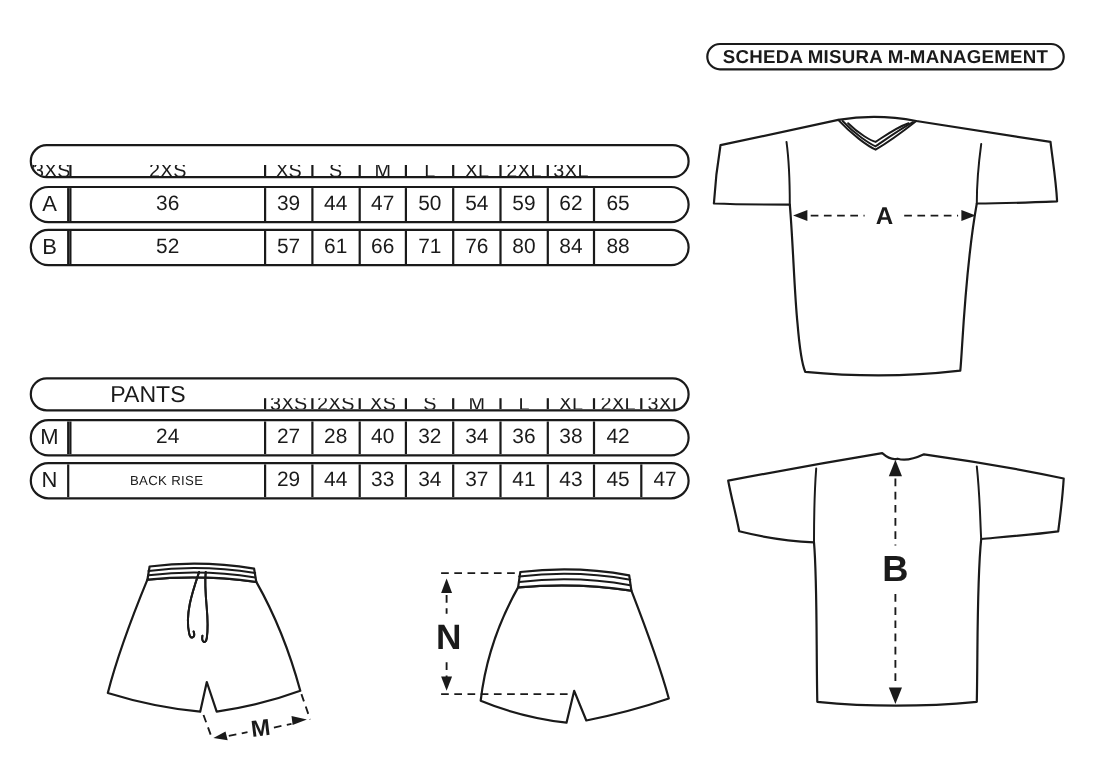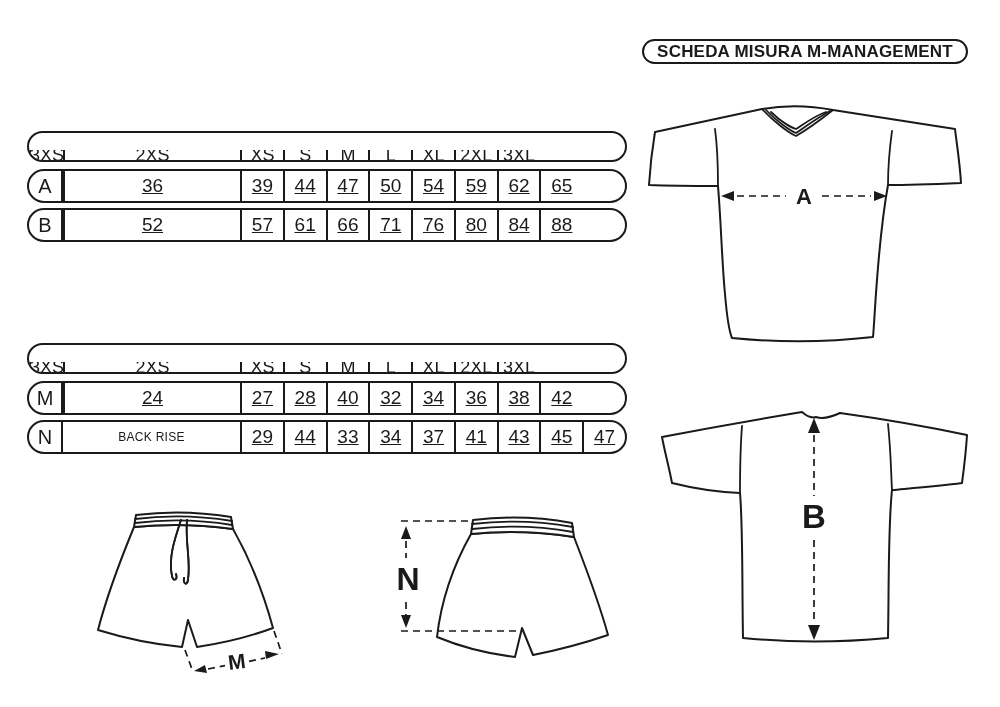--- a/index.html
+++ b/index.html
@@ -30,21 +30,21 @@
   .pill{
     display:grid; grid-template-columns:34px 177px repeat(9,1fr);
     border:2px solid var(--ink); border-radius:17px; background:#fff; overflow:hidden;
   }
   .pill.header{ height:31px; }
   .pill.datarow{ height:34px; margin-top:7px; }
   .pill.datarow + .pill.datarow{ margin-top:5px; }
   .cell{ display:flex; align-items:center; justify-content:center; overflow:hidden; }
   .cell.name{ grid-column:1 / 3; font-size:21px; }
   .cell.size{ border-left:2px solid var(--ink); font-size:18px;margin-top:17px; }
-  .cell.value{ border-left:2px solid var(--ink); font-size:19px;text-decoration:underline; }
+  .cell.value{ border-left:2px solid var(--ink); font-size:19px; }
   .cell.letter{ border-right:2px solid var(--ink); font-size:20px; }
   .cell.label{ font-size:12px; letter-spacing:0.3px; }
 
   
   .diagram{ position:absolute; }
   #shirt-front{ left:645px; top:96px; }
   #shirt-back{ left:652px; top:406px; }
   #shorts-front{ left:88px; top:503px; }
   #shorts-back{ left:393px; top:506px; }
   svg .garment{ fill:#fff; stroke:var(--ink); stroke-width:2; stroke-linejoin:round; }
@@ -95,20 +95,21 @@
         <div class="cell value">66</div>
         <div class="cell value">71</div>
         <div class="cell value">76</div>
         <div class="cell value">80</div>
         <div class="cell value">84</div>
         <div class="cell value">88</div>
       </div>
     </div>
   <div id="pants-table" class="size-table">
       <div class="pill header">
+        <div class="cell name">PANTS</div>
         <div class="cell size">3XS</div>
         <div class="cell size">2XS</div>
         <div class="cell size">XS</div>
         <div class="cell size">S</div>
         <div class="cell size">M</div>
         <div class="cell size">L</div>
         <div class="cell size">XL</div>
         <div class="cell size">2XL</div>
         <div class="cell size">3XL</div>
       </div>

